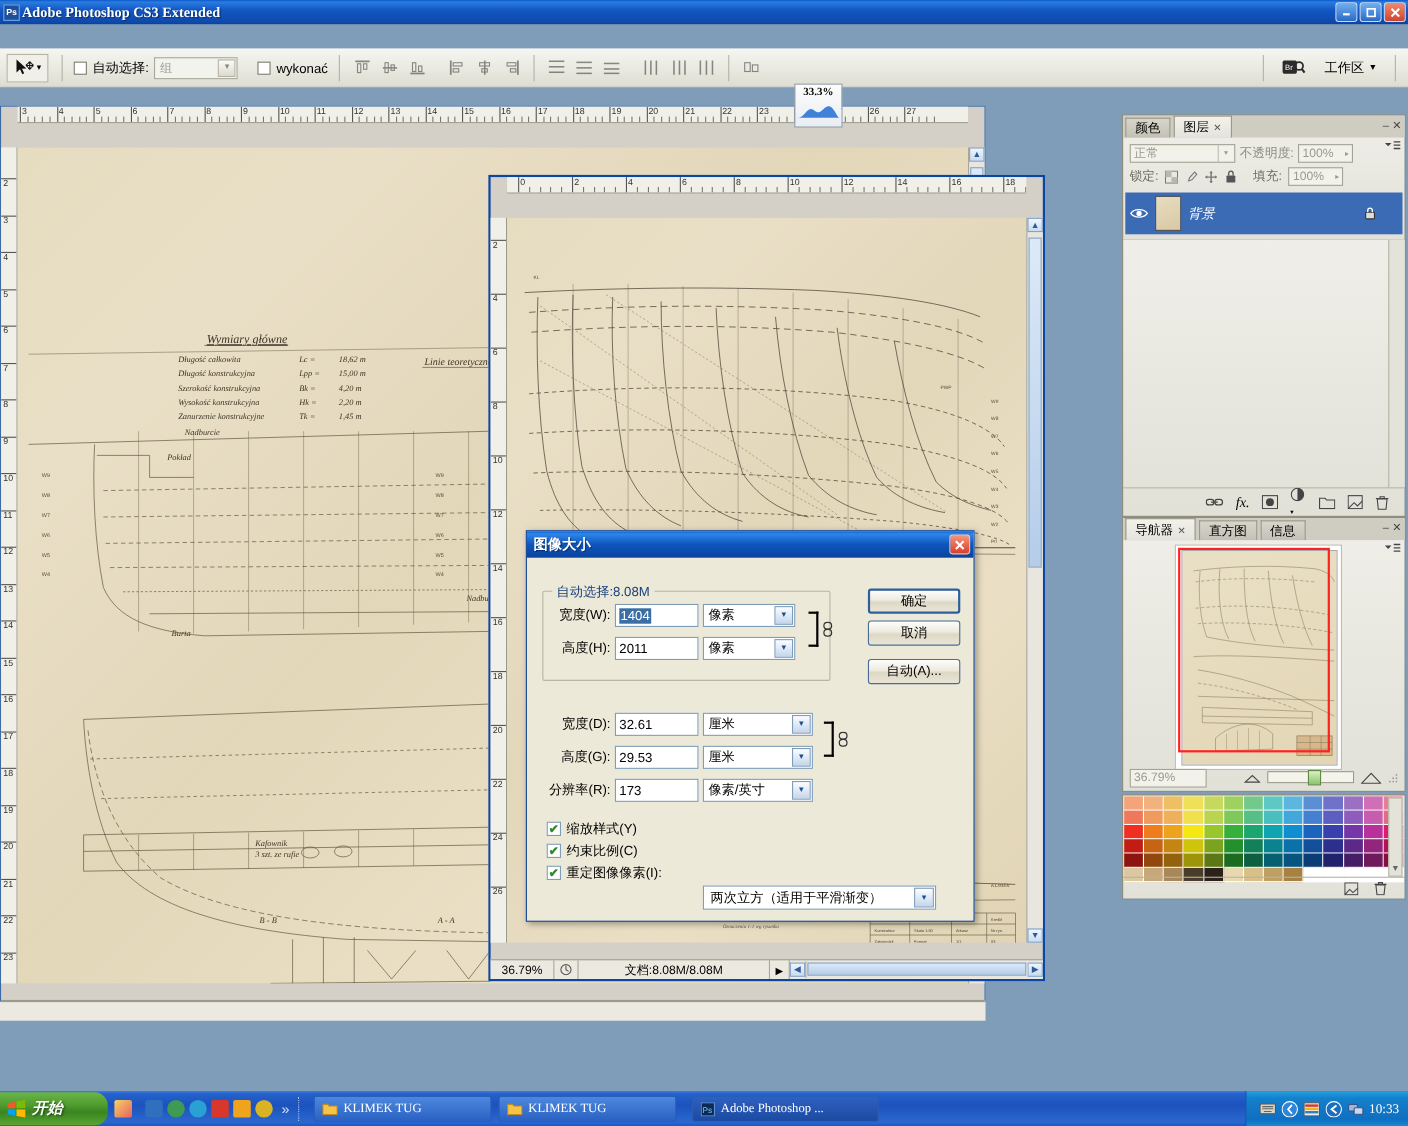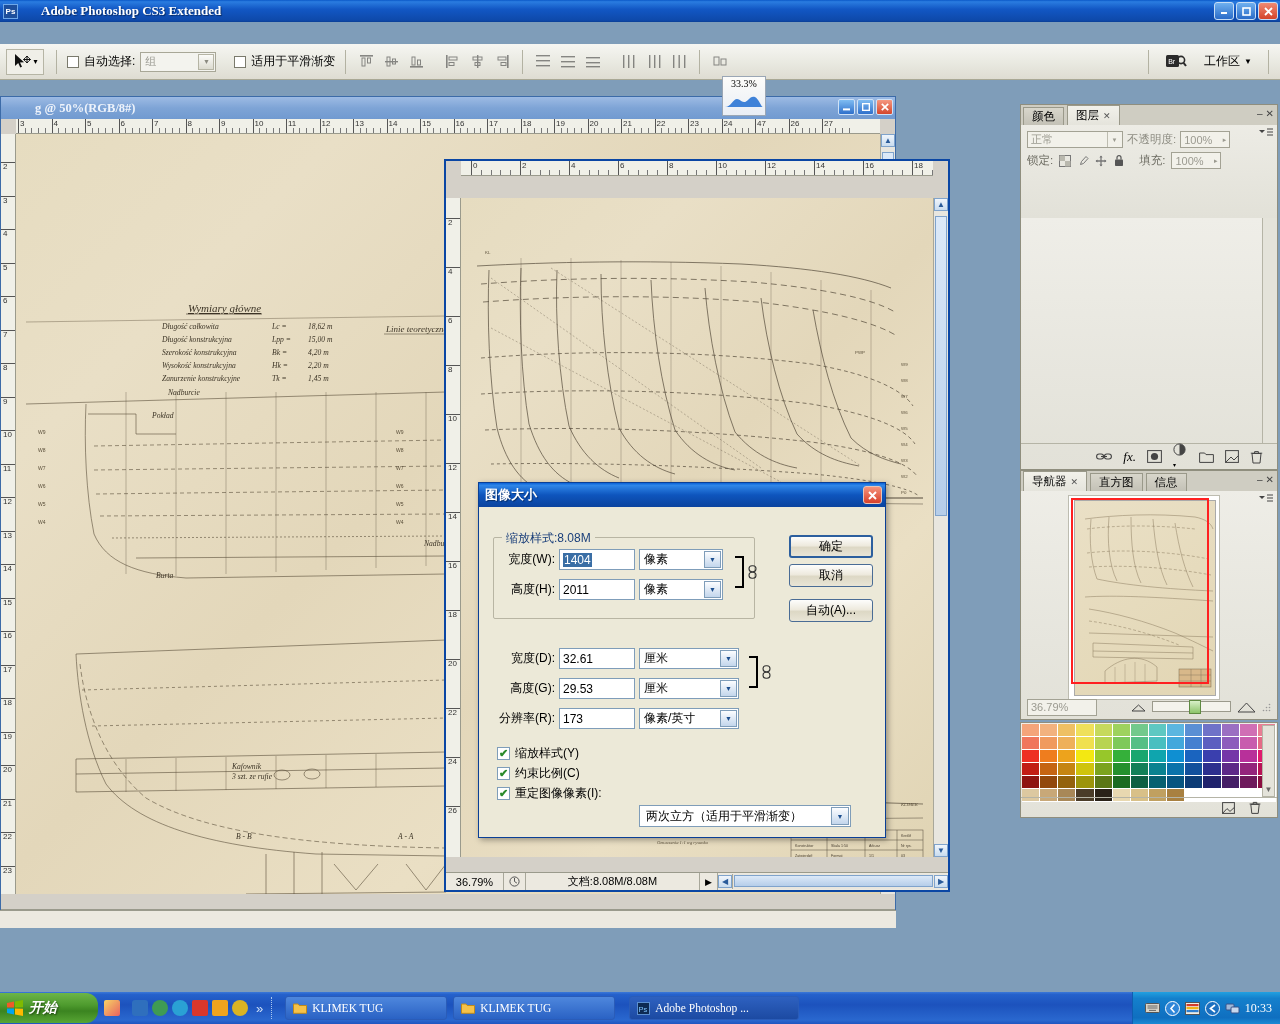--- a/index.html
+++ b/index.html
@@ -19,21 +19,21 @@
     position:absolute; left:0; top:0; width:1280px; height:22px;
     background:linear-gradient(180deg,#0a58c8 0%,#2a7ce0 8%,#1257c4 42%,#0e49aa 92%,#0a3f96 100%);
     display:flex; align-items:center;
   }
   .titlebar .ps-badge {
     width:15px;height:15px;margin-left:3px;background:#1d4f9c;color:#fff;
     font-size:8px;font-weight:bold;display:flex;align-items:center;justify-content:center;
     border:1px solid #6ea8e8;
   }
   .titlebar .title-text {
-    color:#fff;font-weight:bold;font-size:13px;margin-left:23px;
+    color:#fff;font-weight:bold;font-size:13px;margin-left:2px;
     text-shadow:1px 1px 1px rgba(0,0,0,.45);
     font-family:"Liberation Serif", serif;
   }
   .win-btns { position:absolute;right:2px;top:2px;display:flex;gap:2px; }
   .wb { width:20px;height:18px;border:1px solid #c7ddf5;border-radius:3px;
         display:flex;align-items:center;justify-content:center;color:#fff;font-size:10px;
         background:linear-gradient(180deg,#6fb0ef,#2a6bc8); }
   .wb.close { background:linear-gradient(180deg,#f08a72,#d4442a); }
 
   
@@ -292,21 +292,21 @@
     </div>
     <div class="opt-sep"></div>
     <div class="chk"></div>
     <span class="opt-label">自动选择:</span>
     <div class="opt-select">
       <span>组</span>
       <span class="arw">▼</span>
     </div>
     <div style="width:8px"></div>
     <div class="chk"></div>
-    <span class="opt-label">适用于平滑渐变</span>
+    <span class="opt-label">wykonać</span>
     <div class="opt-sep"></div>
 
     <div class="align-btn">
       <svg width="15" height="15" viewBox="0 0 15 15">
           <rect x="1" y="1" width="13" height="1.6" fill="#333"></rect>
           <rect x="3" y="4" width="3" height="8" fill="none" stroke="#333"></rect>
           <rect x="8.5" y="4" width="3" height="5" fill="none" stroke="#333"></rect>
         </svg>
     </div>
     <div class="align-btn">
@@ -591,40 +591,20 @@
     <div class="mini-btn">
       <svg width="24" height="16" viewBox="0 0 24 16">
         <rect x="2" y="2" width="11" height="9" fill="none" stroke="#333"></rect>
         <rect x="9" y="6" width="11" height="8" fill="none" stroke="#333"></rect>
       </svg>
       <i class="tri"></i>
     </div>
   </div>
 
   <div class="docwin" style="left:0;top:96px;width:896px;height:832px;">
-    <div class="doc-title inactive">
-      <span style="margin-left:30px">g @ 50%(RGB/8#)</span>
-      <div class="doc-btns">
-        <div class="db">
-          <svg width="7" height="7" viewBox="0 0 7 7">
-              <rect x="0" y="4.4" width="7" height="2" fill="#fff"></rect>
-            </svg>
-        </div>
-        <div class="db">
-          <svg width="8" height="8" viewBox="0 0 8 8">
-              <rect x="0.6" y="0.6" width="6.8" height="6.8" fill="none" stroke="#fff" stroke-width="1.5"></rect>
-            </svg>
-        </div>
-        <div class="db close">
-          <svg width="8" height="8" viewBox="0 0 8 8">
-              <path d="M0.8 0.8 L7.2 7.2 M7.2 0.8 L0.8 7.2" stroke="#fff" stroke-width="1.7"></path>
-            </svg>
-        </div>
-      </div>
-    </div>
 
     <div class="ruler-h" id="bg-ruler-h" style="margin-left:15px;margin-right:15px;">
         <div class="rtick" style="left: 4px; top: 0px;">3</div>
         <div style="position: absolute; left: 2px; top: 0px; width: 1px; height: 14px; background: rgb(85, 85, 85);"></div>
         <div style="position: absolute; left: 8.7px; top: 9px; width: 1px; height: 5px; background: rgb(119, 119, 119);"></div>
         <div style="position: absolute; left: 15.4px; top: 9px; width: 1px; height: 5px; background: rgb(119, 119, 119);"></div>
         <div style="position: absolute; left: 22.1px; top: 9px; width: 1px; height: 5px; background: rgb(119, 119, 119);"></div>
         <div style="position: absolute; left: 28.8px; top: 9px; width: 1px; height: 5px; background: rgb(119, 119, 119);"></div>
         <div class="rtick" style="left: 37.5px; top: 0px;">4</div>
         <div style="position: absolute; left: 35.5px; top: 0px; width: 1px; height: 14px; background: rgb(85, 85, 85);"></div>
@@ -935,21 +915,21 @@
       <div class="sb-cell" style="width:16px;justify-content:center;font-size:9px">▶</div>
       <div class="sb-arrow">◀</div>
       <div class="scrollbar-h">
         <div class="sb-thumb" style="left:1px;width:560px;"></div>
       </div>
       <div class="sb-arrow">▶</div>
     </div>
   </div>
 
   <div class="zoom-float">
-    <div style="font-size:10px;font-family:'Liberation Serif',serif;margin-top:1px;">33.3%</div>
+    <div style="font-size:10px;font-family:'Liberation Serif',serif;margin-top:1px;font-weight:bold;">33.3%</div>
     <svg width="42" height="20" viewBox="0 0 42 20">
       <path d="M2 18 C8 18 10 10 14 10 C17 10 18 13 21 13 C25 13 27 6 32 8 C36 10 38 18 40 18 Z" fill="#3f82d8"></path>
     </svg>
   </div>
 
   <div class="docwin" style="left:444px;top:159px;width:506px;height:733px;border:2px solid #0a46a4;">
     <div class="ruler-h" id="act-ruler-h" style="margin-left:15px;margin-right:15px;">
         <div class="rtick" style="left: 12px; top: 0px;">0</div>
         <div style="position: absolute; left: 10px; top: 0px; width: 1px; height: 14px; background: rgb(85, 85, 85);"></div>
         <div style="position: absolute; left: 19.8px; top: 9px; width: 1px; height: 5px; background: rgb(119, 119, 119);"></div>
@@ -1154,21 +1134,21 @@
     <div class="dlg-title">
       <span>图像大小</span>
       <div class="dlg-close">
         <svg width="9" height="9" viewBox="0 0 9 9">
             <path d="M1 1 L8 8 M8 1 L1 8" stroke="#fff" stroke-width="1.9"></path>
           </svg>
       </div>
     </div>
 
     <div class="group" style="left:14px;top:54px;width:262px;height:82px;">
-      <span class="group-legend">缩放样式:8.08M</span>
+      <span class="group-legend">自动选择:8.08M</span>
     </div>
     <div class="fld-row" style="left:18px;top:66px;">
       <span class="fld-label">宽度(W):</span>
       <div class="txtinput sel-text">
         <span>1404</span>
       </div>
       <div class="unitsel" style="width:84px">
         <span>像素</span>
         <span class="arw">▼</span>
       </div>
@@ -1316,20 +1296,36 @@
             <path d="M4 5.5 V3.6 a2 2 0 0 1 4 0 V5.5" fill="none" stroke="#555" stroke-width="1.2"></path>
           </svg>
       </span>
       <span style="color:#6d6c62;margin-left:8px">填充:</span>
       <div class="mini-input" style="width:50px">
         <span>100%</span>
         <span style="margin-left:auto;font-size:7px;color:#9b9a90">▸</span>
       </div>
     </div>
 
+    <div class="layer-row" style="position:absolute;left:2px;top:70px;width: 252px;">
+      <span>
+        <svg width="17" height="12" viewBox="0 0 17 12">
+            <path d="M1 6 C4 1.5 13 1.5 16 6 C13 10.5 4 10.5 1 6 Z" fill="none" stroke="#fff" stroke-width="1.2"></path>
+            <circle cx="8.5" cy="6" r="2.4" fill="#fff"></circle>
+          </svg>
+      </span>
+      <span class="layer-thumb"></span>
+      <span style="font-style:italic;font-size:12px">背景</span>
+      <span style="margin-left:auto;margin-right:20px">
+        <svg width="11" height="12" viewBox="0 0 11 12">
+            <rect x="1.5" y="5" width="8" height="6" rx="0.8" fill="#ddd" stroke="#333"></rect>
+            <path d="M3.4 5 V3.3 a2.1 2.1 0 0 1 4.2 0 V5" fill="none" stroke="#fff" stroke-width="1.2"></path>
+          </svg>
+      </span>
+    </div>
   </div>
 
   <div class="panel" style="left:1020px;top:218px;width:258px;height:252px;border-top:none;">
     <div class="scrollbar-v" style="top:0;bottom:26px;right:0;background:#e4e3da;border-left:1px solid #b5b4a6;"></div>
     <div style="position:absolute;bottom:0;left:0;right:0;height:26px;border-top:1px solid #b5b4a6;display:flex;align-items:center;justify-content:flex-end;gap:11px;padding-right:14px;">
       <span>
         <svg width="16" height="11" viewBox="0 0 16 11">
             <rect x="0.6" y="3" width="7" height="5" rx="2.5" fill="none" stroke="#444" stroke-width="1.1"></rect>
             <rect x="8.4" y="3" width="7" height="5" rx="2.5" fill="none" stroke="#444" stroke-width="1.1"></rect>
             <path d="M5 5.5 h6" stroke="#444" stroke-width="1.1"></path>

